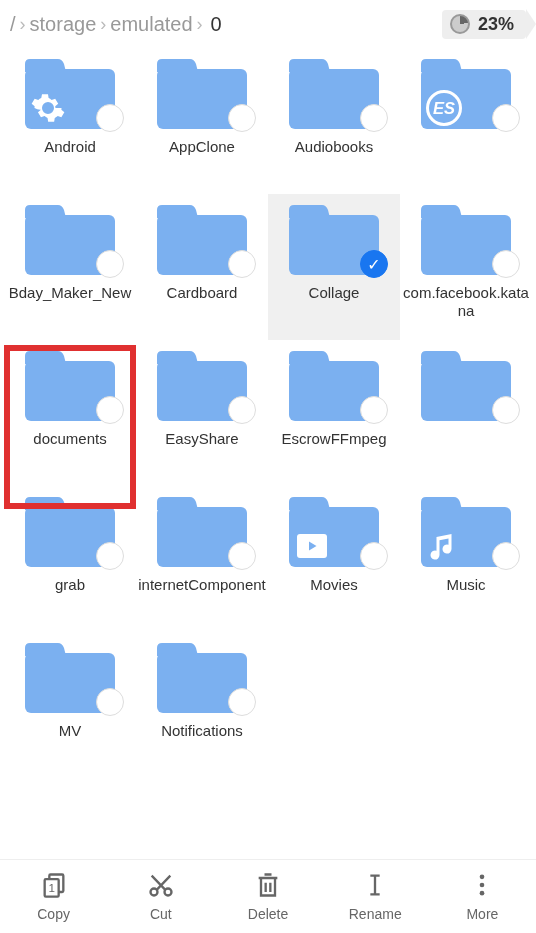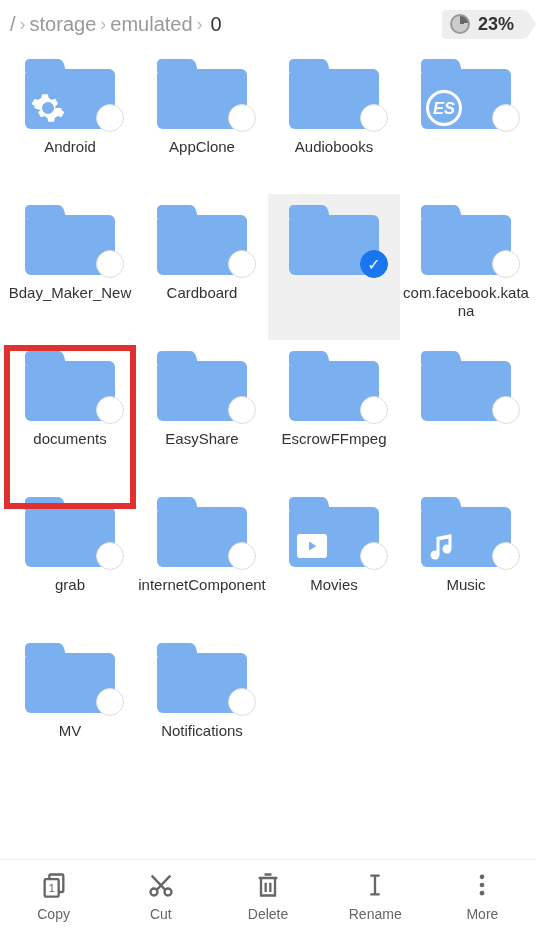--- a/index.html
+++ b/index.html
@@ -218,20 +218,21 @@
   <path d="M5 18 L5 10 Q5 5 10 5 L38 5 Q42 5 44 10 L46 18 Z" fill="#7bb0f0"></path>
   <rect x="5" y="15" width="90" height="60" rx="6" fill="#7bb0f0"></rect>
 </svg><div class="sel-circle"></div></div>
       <div class="label">Cardboard</div>
     </div>
     <div class="item selected-bg">
       <div class="folder"><svg viewBox="0 0 100 80">
   <path d="M5 18 L5 10 Q5 5 10 5 L38 5 Q42 5 44 10 L46 18 Z" fill="#7bb0f0"></path>
   <rect x="5" y="15" width="90" height="60" rx="6" fill="#7bb0f0"></rect>
 </svg><div class="sel-circle checked">✓</div></div>
+      <div class="label">Collage</div>
     </div>
     <div class="item">
       <div class="folder"><svg viewBox="0 0 100 80">
   <path d="M5 18 L5 10 Q5 5 10 5 L38 5 Q42 5 44 10 L46 18 Z" fill="#7bb0f0"></path>
   <rect x="5" y="15" width="90" height="60" rx="6" fill="#7bb0f0"></rect>
 </svg><div class="sel-circle"></div></div>
       <div class="label">com.facebook.katana</div>
     </div>
     <div class="item">
       <div class="folder"><svg viewBox="0 0 100 80">

